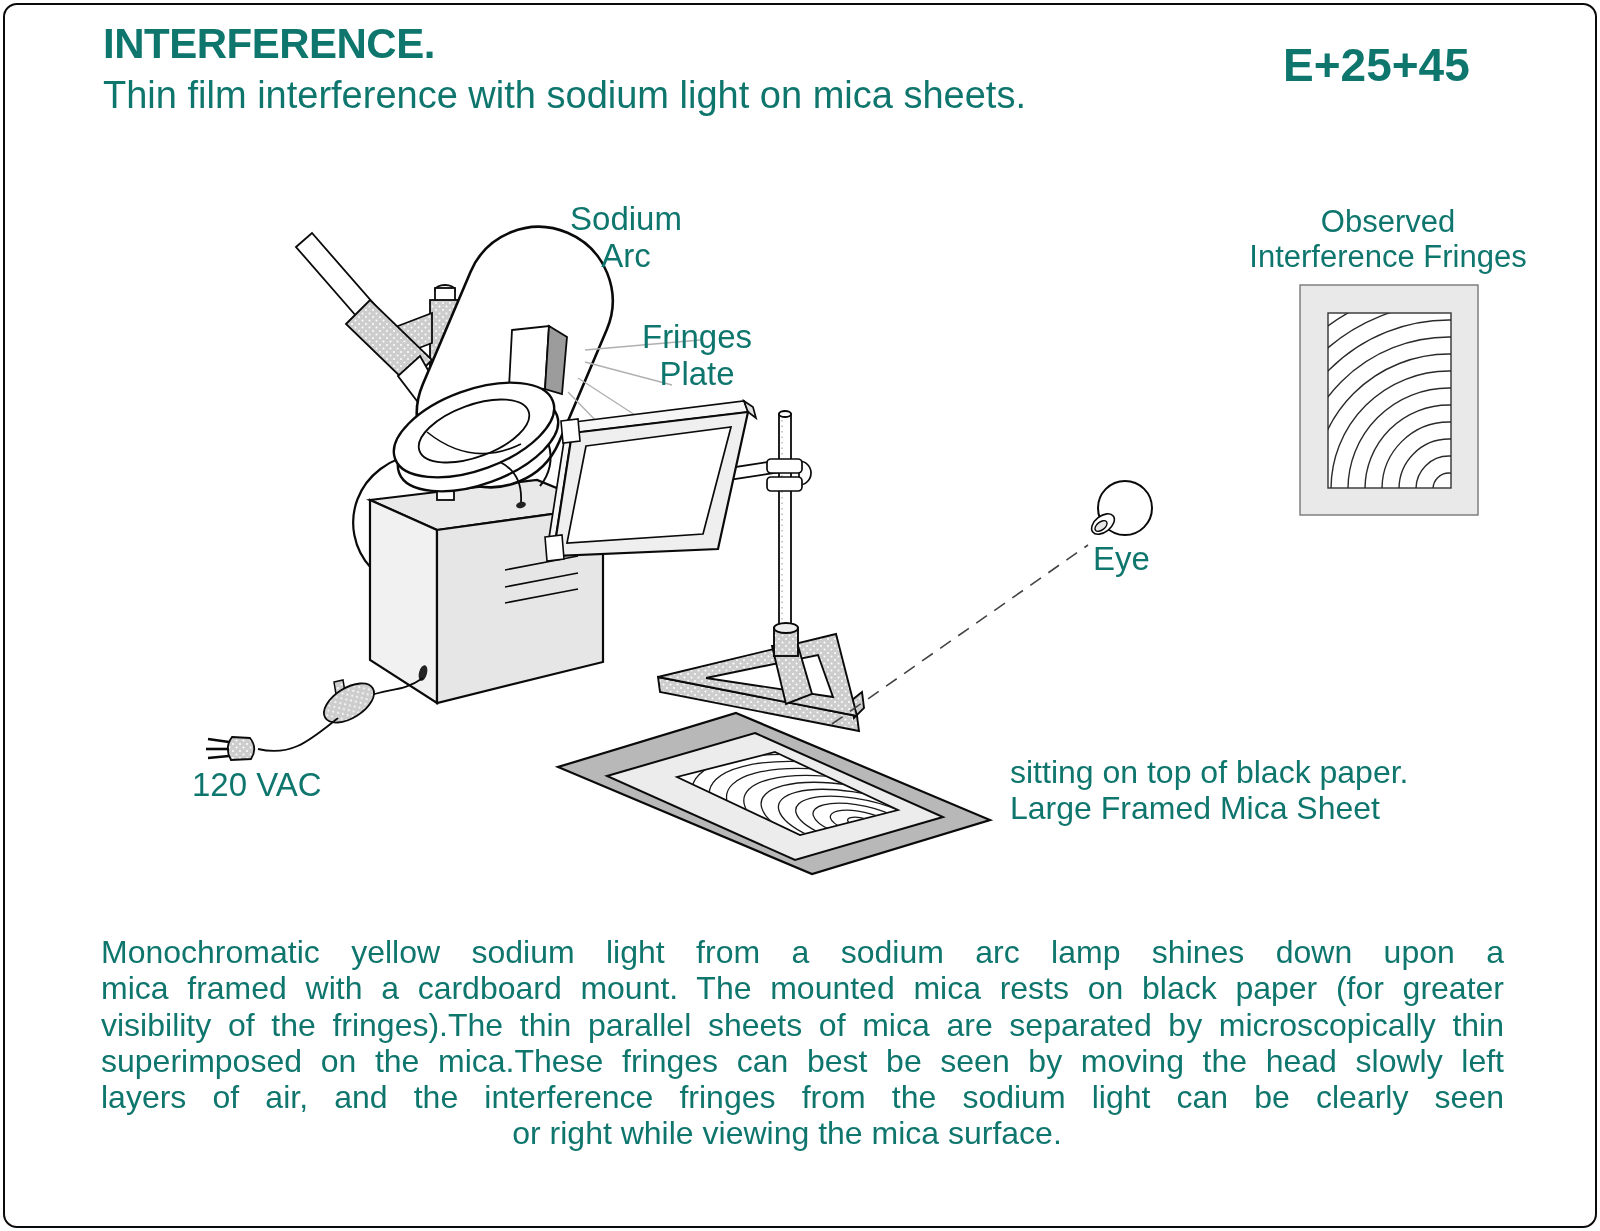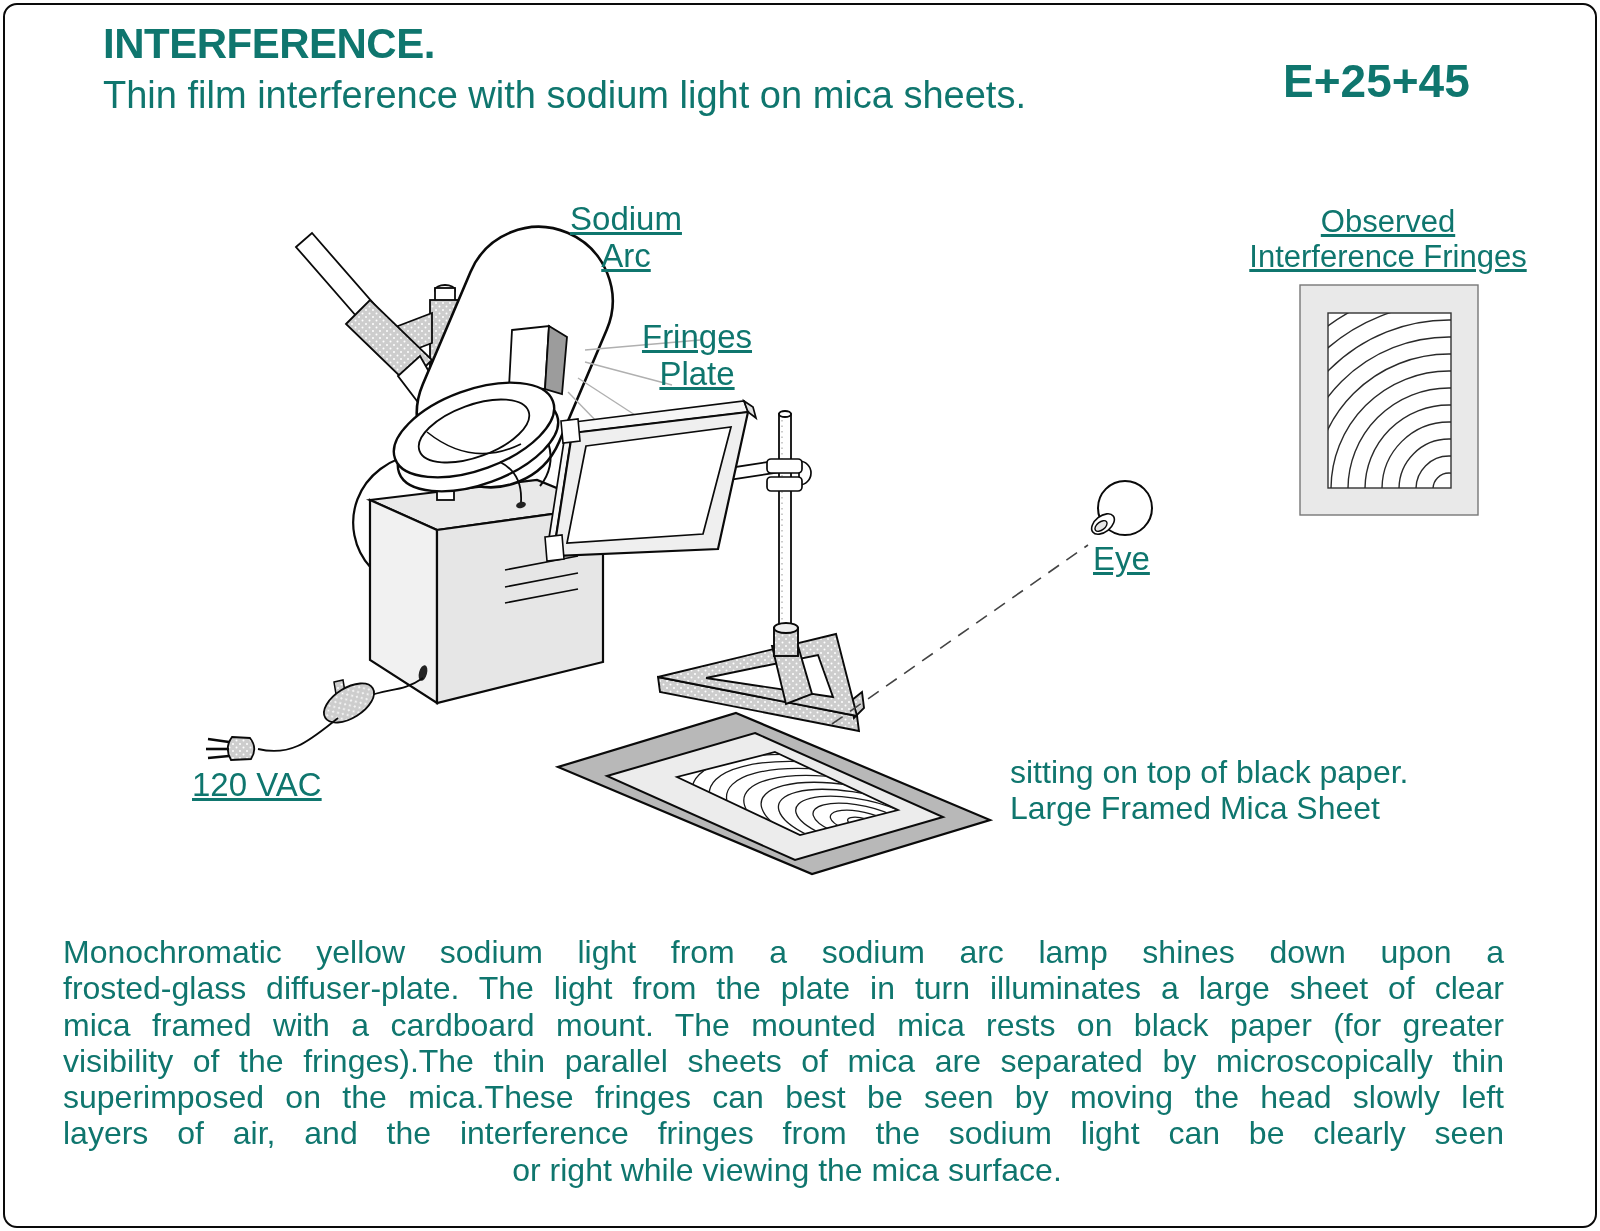--- a/index.html
+++ b/index.html
@@ -2,31 +2,31 @@
 <html><head>
 <meta charset="utf-8">
 <style>
   html,body{margin:0;padding:0;background:#fff;}
   .page{position:relative;width:1600px;height:1231px;background:#fff;overflow:hidden;
         font-family:"Liberation Sans","DejaVu Sans",sans-serif;color:#0f766e;}
   .frame{position:absolute;left:3px;top:3px;right:3px;bottom:3px;border:2.5px solid #0a0a0a;border-radius:14px;}
   .abs{position:absolute;}
   .title{left:103px;top:20px;font-size:42px;font-weight:bold;letter-spacing:-0.5px;}
   .subtitle{left:103px;top:74px;font-size:38px;}
-  .code{left:1283px;top:38px;font-size:46px;font-weight:bold;margin-top:16px;}
-  .lbl{font-size:33px;line-height:37px;white-space:nowrap;text-decoration:underline;}
+  .code{left:1283px;top:38px;font-size:46px;font-weight:bold;}
+  .lbl{font-size:33px;line-height:37px;white-space:nowrap;}
   .lbl.center{text-align:center;}
   .sodium{left:526px;top:200px;width:200px;}
   .diffuser{left:597px;top:318px;width:200px;}
   .observed{left:1218px;top:204px;width:340px;font-size:31px;line-height:35px;}
   .eyelbl{left:1093px;top:540px;}
   .vac{left:192px;top:766px;}
   .micalbl{left:1010px;top:754px;font-size:32px;line-height:36px;}
   .para{left:63px;top:934px;width:1441px;font-size:32px;line-height:36.3px;}
-  .para .jline{text-align:justify;text-align-last:justify;white-space:nowrap;}
+  .para .jline{text-align:justify;text-align-last:justify;white-space:nowrap;margin-left:38px;}
   .para .lastline{text-align:center;margin-left:7px;}
   svg{position:absolute;left:0;top:0;}
 </style>
 </head>
 <body>
 
 <div class="page">
   <div class="frame"></div>
 
   <div class="abs title">INTERFERENCE.</div>
@@ -223,20 +223,19 @@
   </div>
   <div class="abs lbl eyelbl">Eye</div>
   <div class="abs lbl vac">120 VAC</div>
   <div class="abs micalbl">
     <div>sitting on top of black paper.</div>
     <div>Large Framed Mica Sheet</div>
   </div>
 
   <div class="abs para">
     <div class="jline">Monochromatic yellow sodium light from a sodium arc lamp shines down upon a</div>
-    <div class="jline">frosted-glass diffuser-plate. The light from the plate in turn illuminates a large sheet of clear</div>
     <div class="jline">mica framed with a cardboard mount. The mounted mica rests on black paper (for greater</div>
     <div class="jline">visibility of the fringes).The thin parallel sheets of mica are separated by microscopically thin</div>
     <div class="jline">superimposed on the mica.These fringes can best be seen by moving the head slowly left</div>
     <div class="jline">layers of air, and the interference fringes from the sodium light can be clearly seen</div>
     <div class="lastline">or right while viewing the mica surface.</div>
   </div>
 </div>
 
 </body></html>

